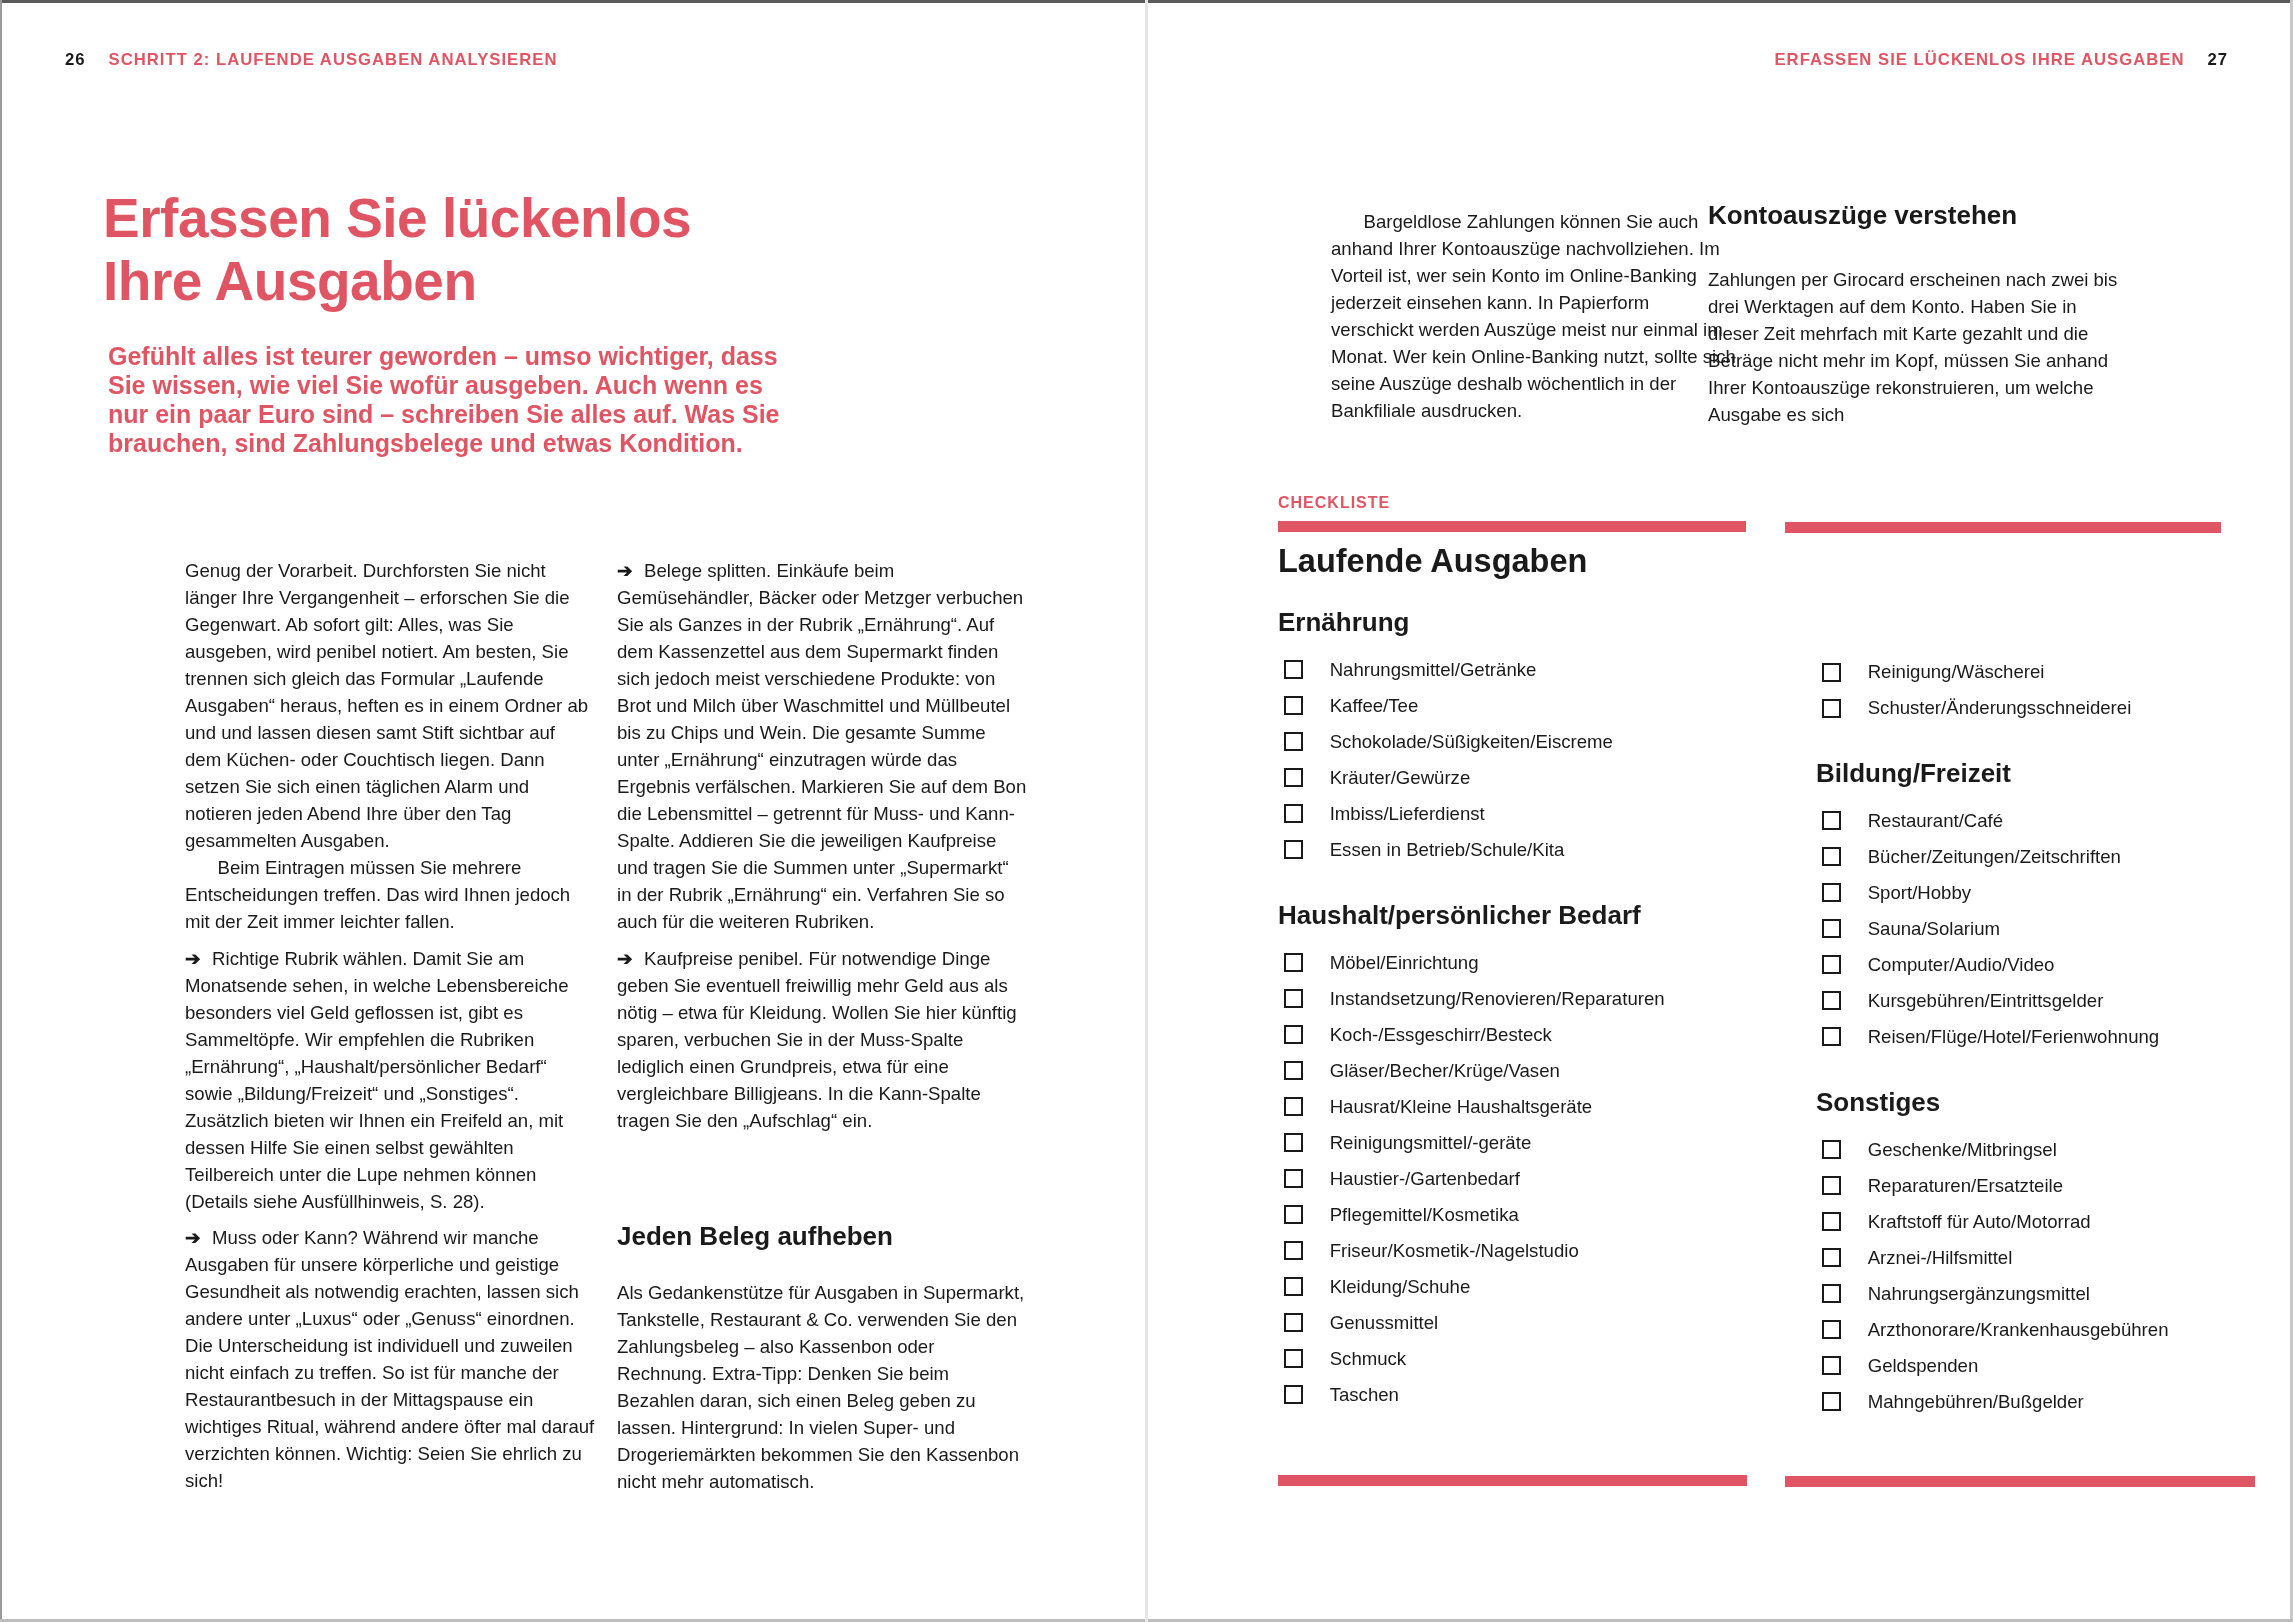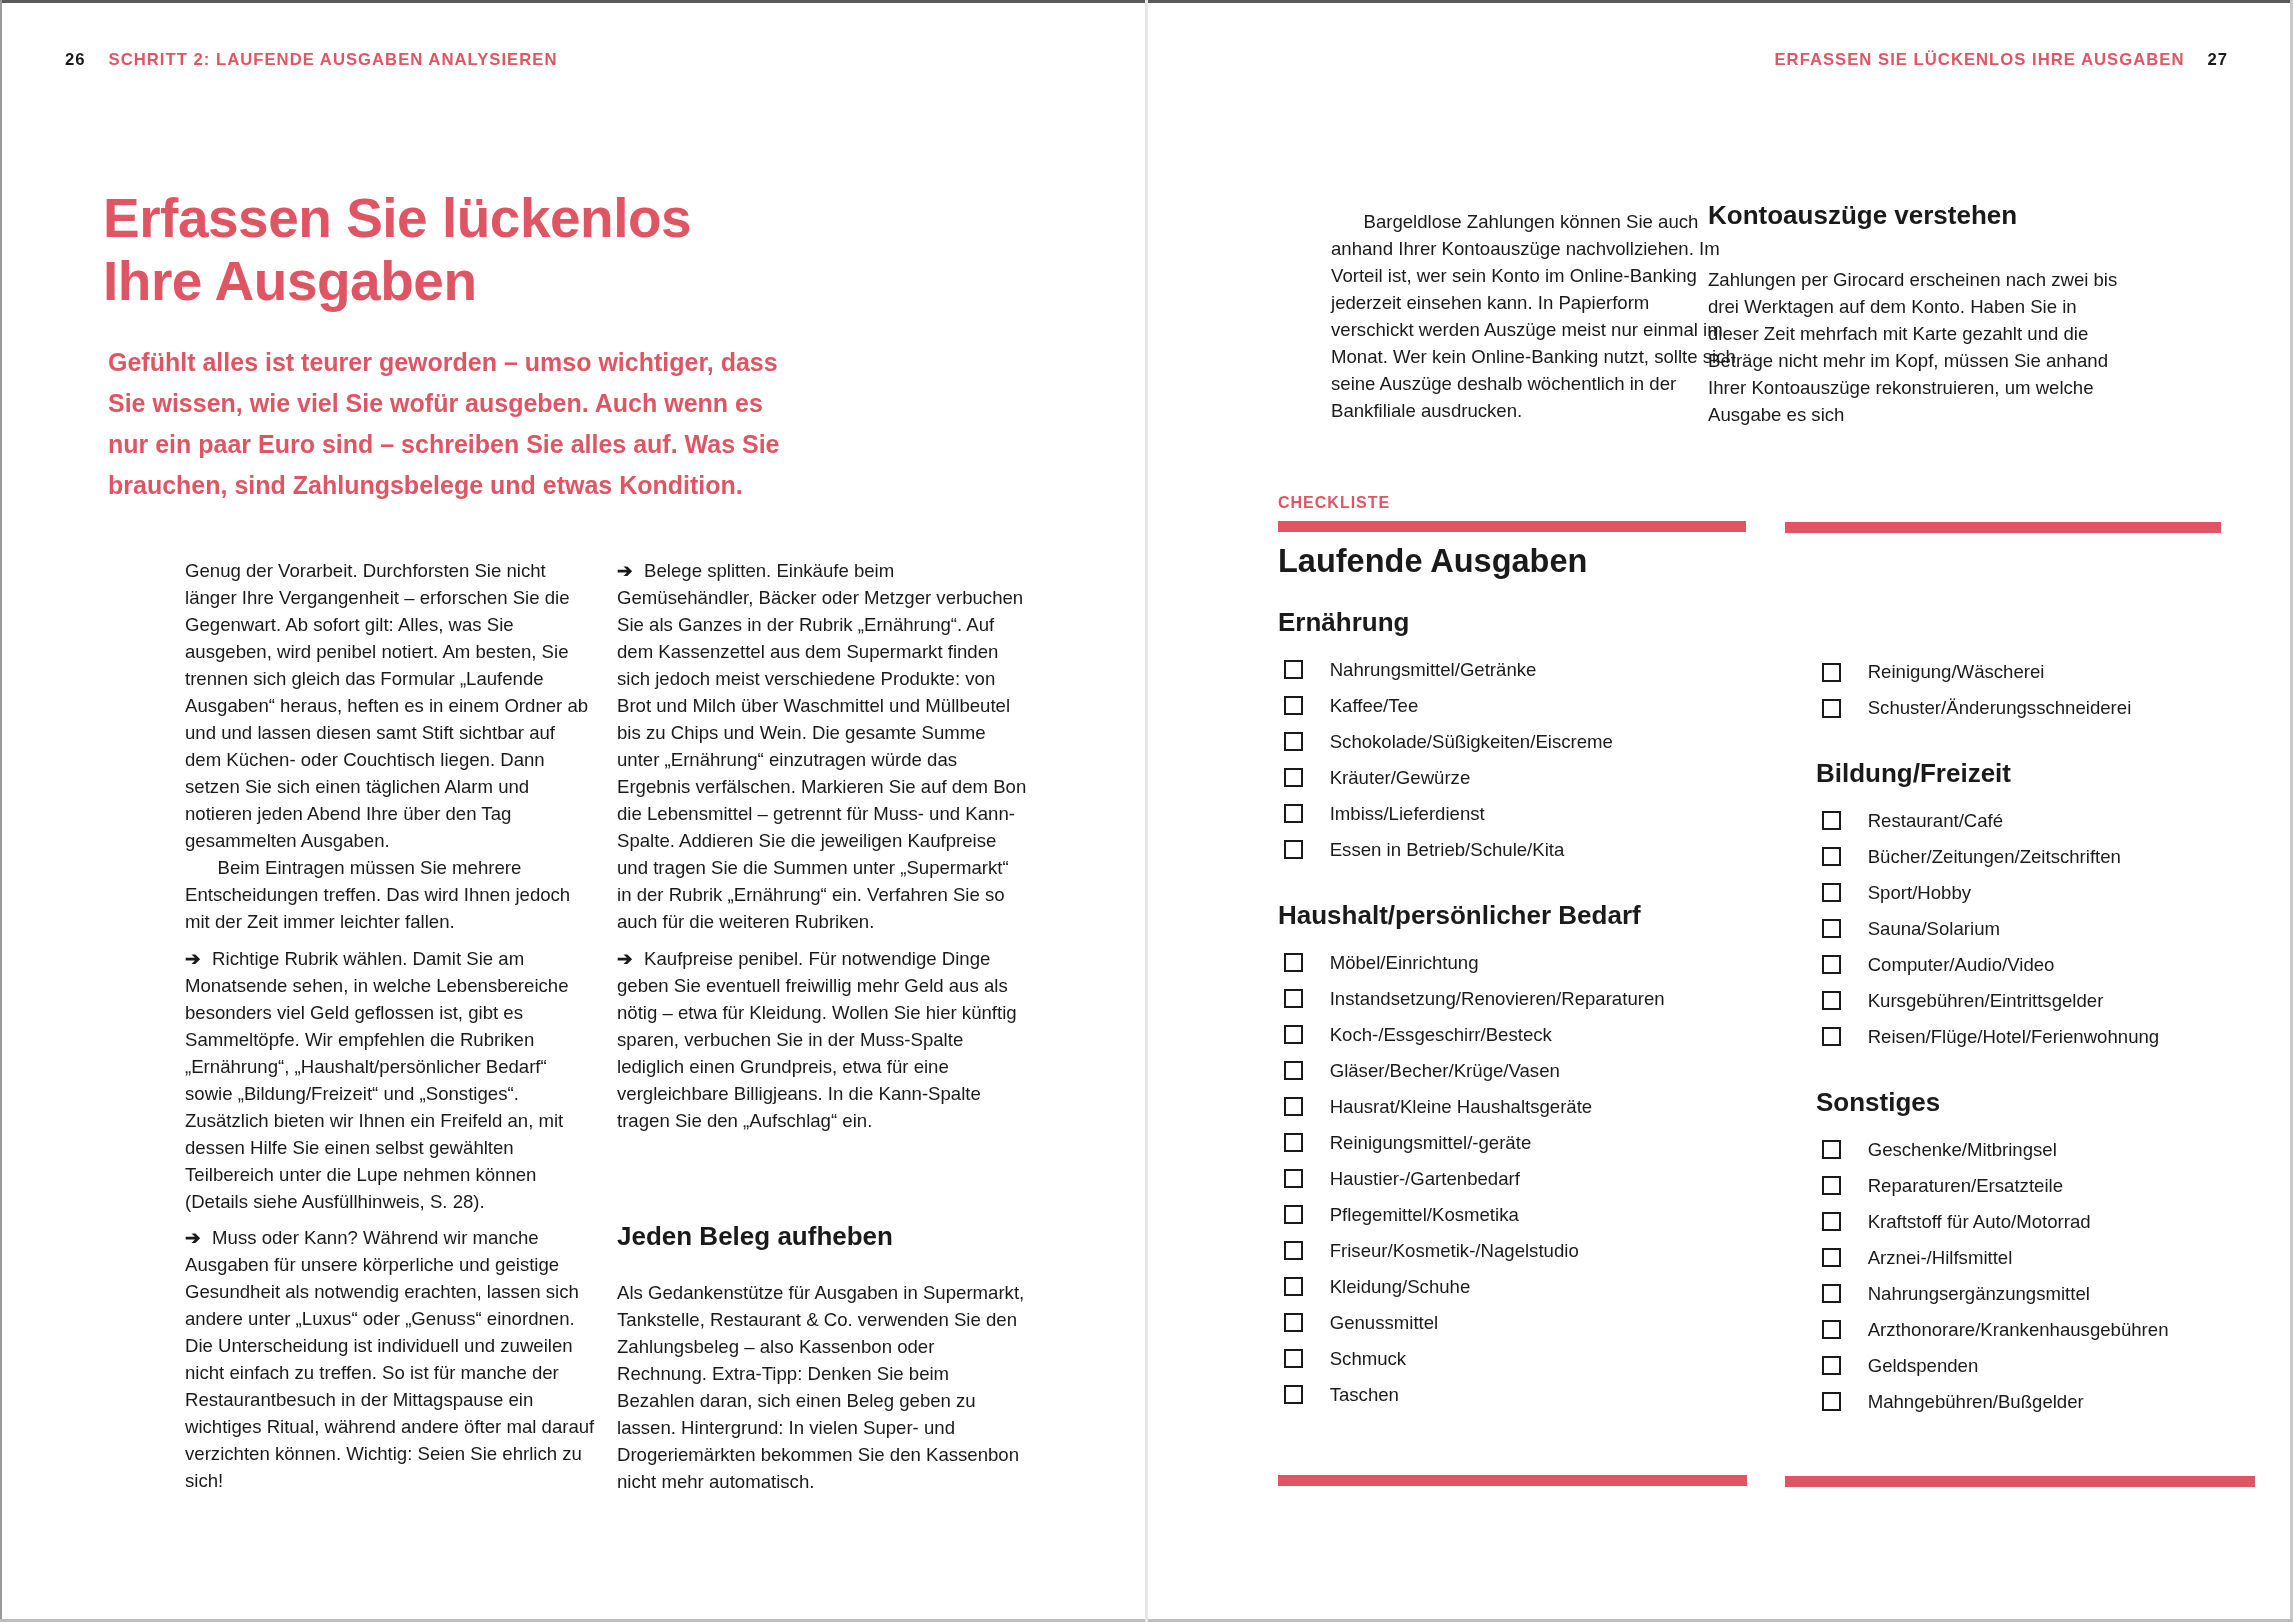--- a/index.html
+++ b/index.html
@@ -15,21 +15,21 @@
 
   .running-head { position:absolute; top:50px; font-size:16.7px; font-weight:bold; letter-spacing:1px; text-transform:uppercase; }
   .running-head .num { color:#1a1a1a; }
   .running-head .title { color:#e05563; }
   .rh-left { left:65px; }
   .rh-left .title { margin-left:23px; }
   .rh-right { right:65px; text-align:right; }
   .rh-right .title { margin-right:23px; }
 
   .main-title { position:absolute; left:103px; top:187px; color:#e05563; font-size:55px; font-weight:bold; line-height:63px; margin:0; letter-spacing:-0.5px; }
-  .lead { position:absolute; left:108px; top:342px; width:698px; color:#e05563; font-size:25px; font-weight:bold; line-height:41px; margin:0; }
+  .lead { position:absolute; left:108px; top:342px; width:698px; color:#e05563; font-size:25px; font-weight:bold; line-height:29px; margin:0; }
 
   .col { position:absolute; font-size:18.6px; line-height:27px; color:#1a1a1a; }
   .col p { margin:0; }
   .col p.gap { margin-top:9.6px; }
   .indent { text-indent:32.5px; }
   .col-1 { left:185px; top:557px; width:411px; }
   .col-2 { left:617px; top:557px; width:411px; }
   .col-3 { left:1331px; top:208px; width:406px; }
   .col-4 { left:1708px; top:266px; width:421px; }
   .arrow { font-weight:bold; margin-right:11.5px; }

